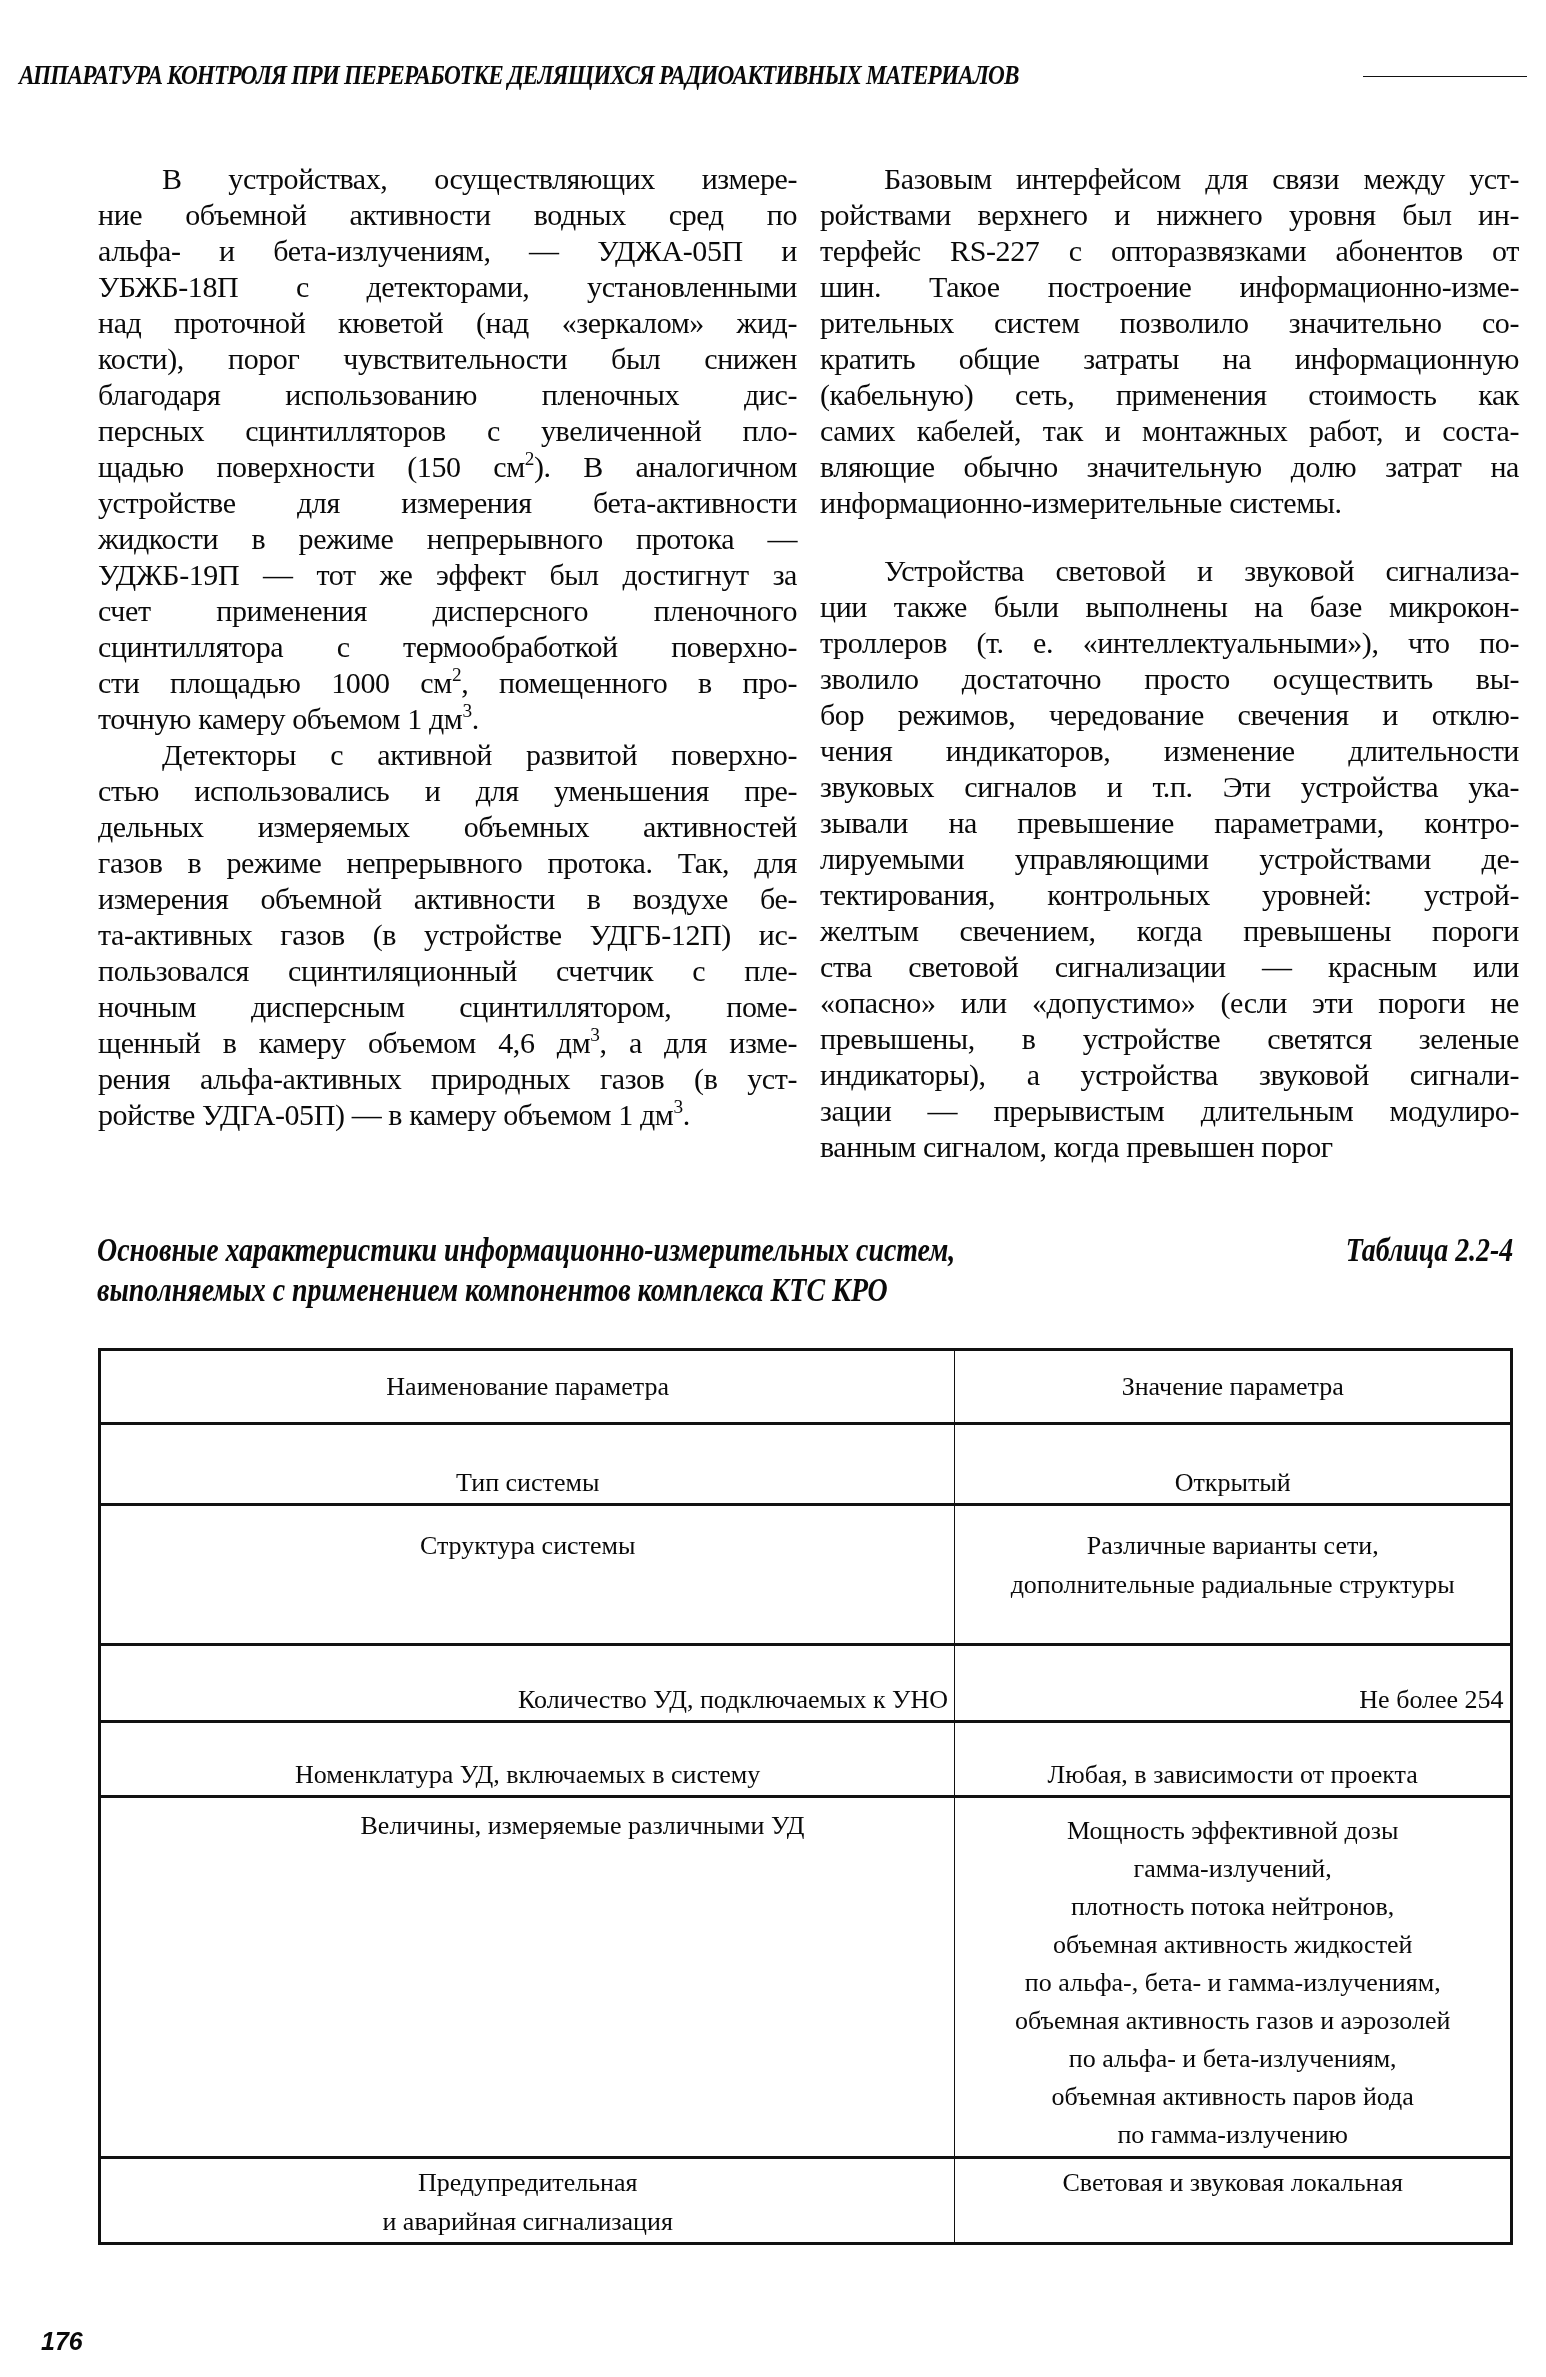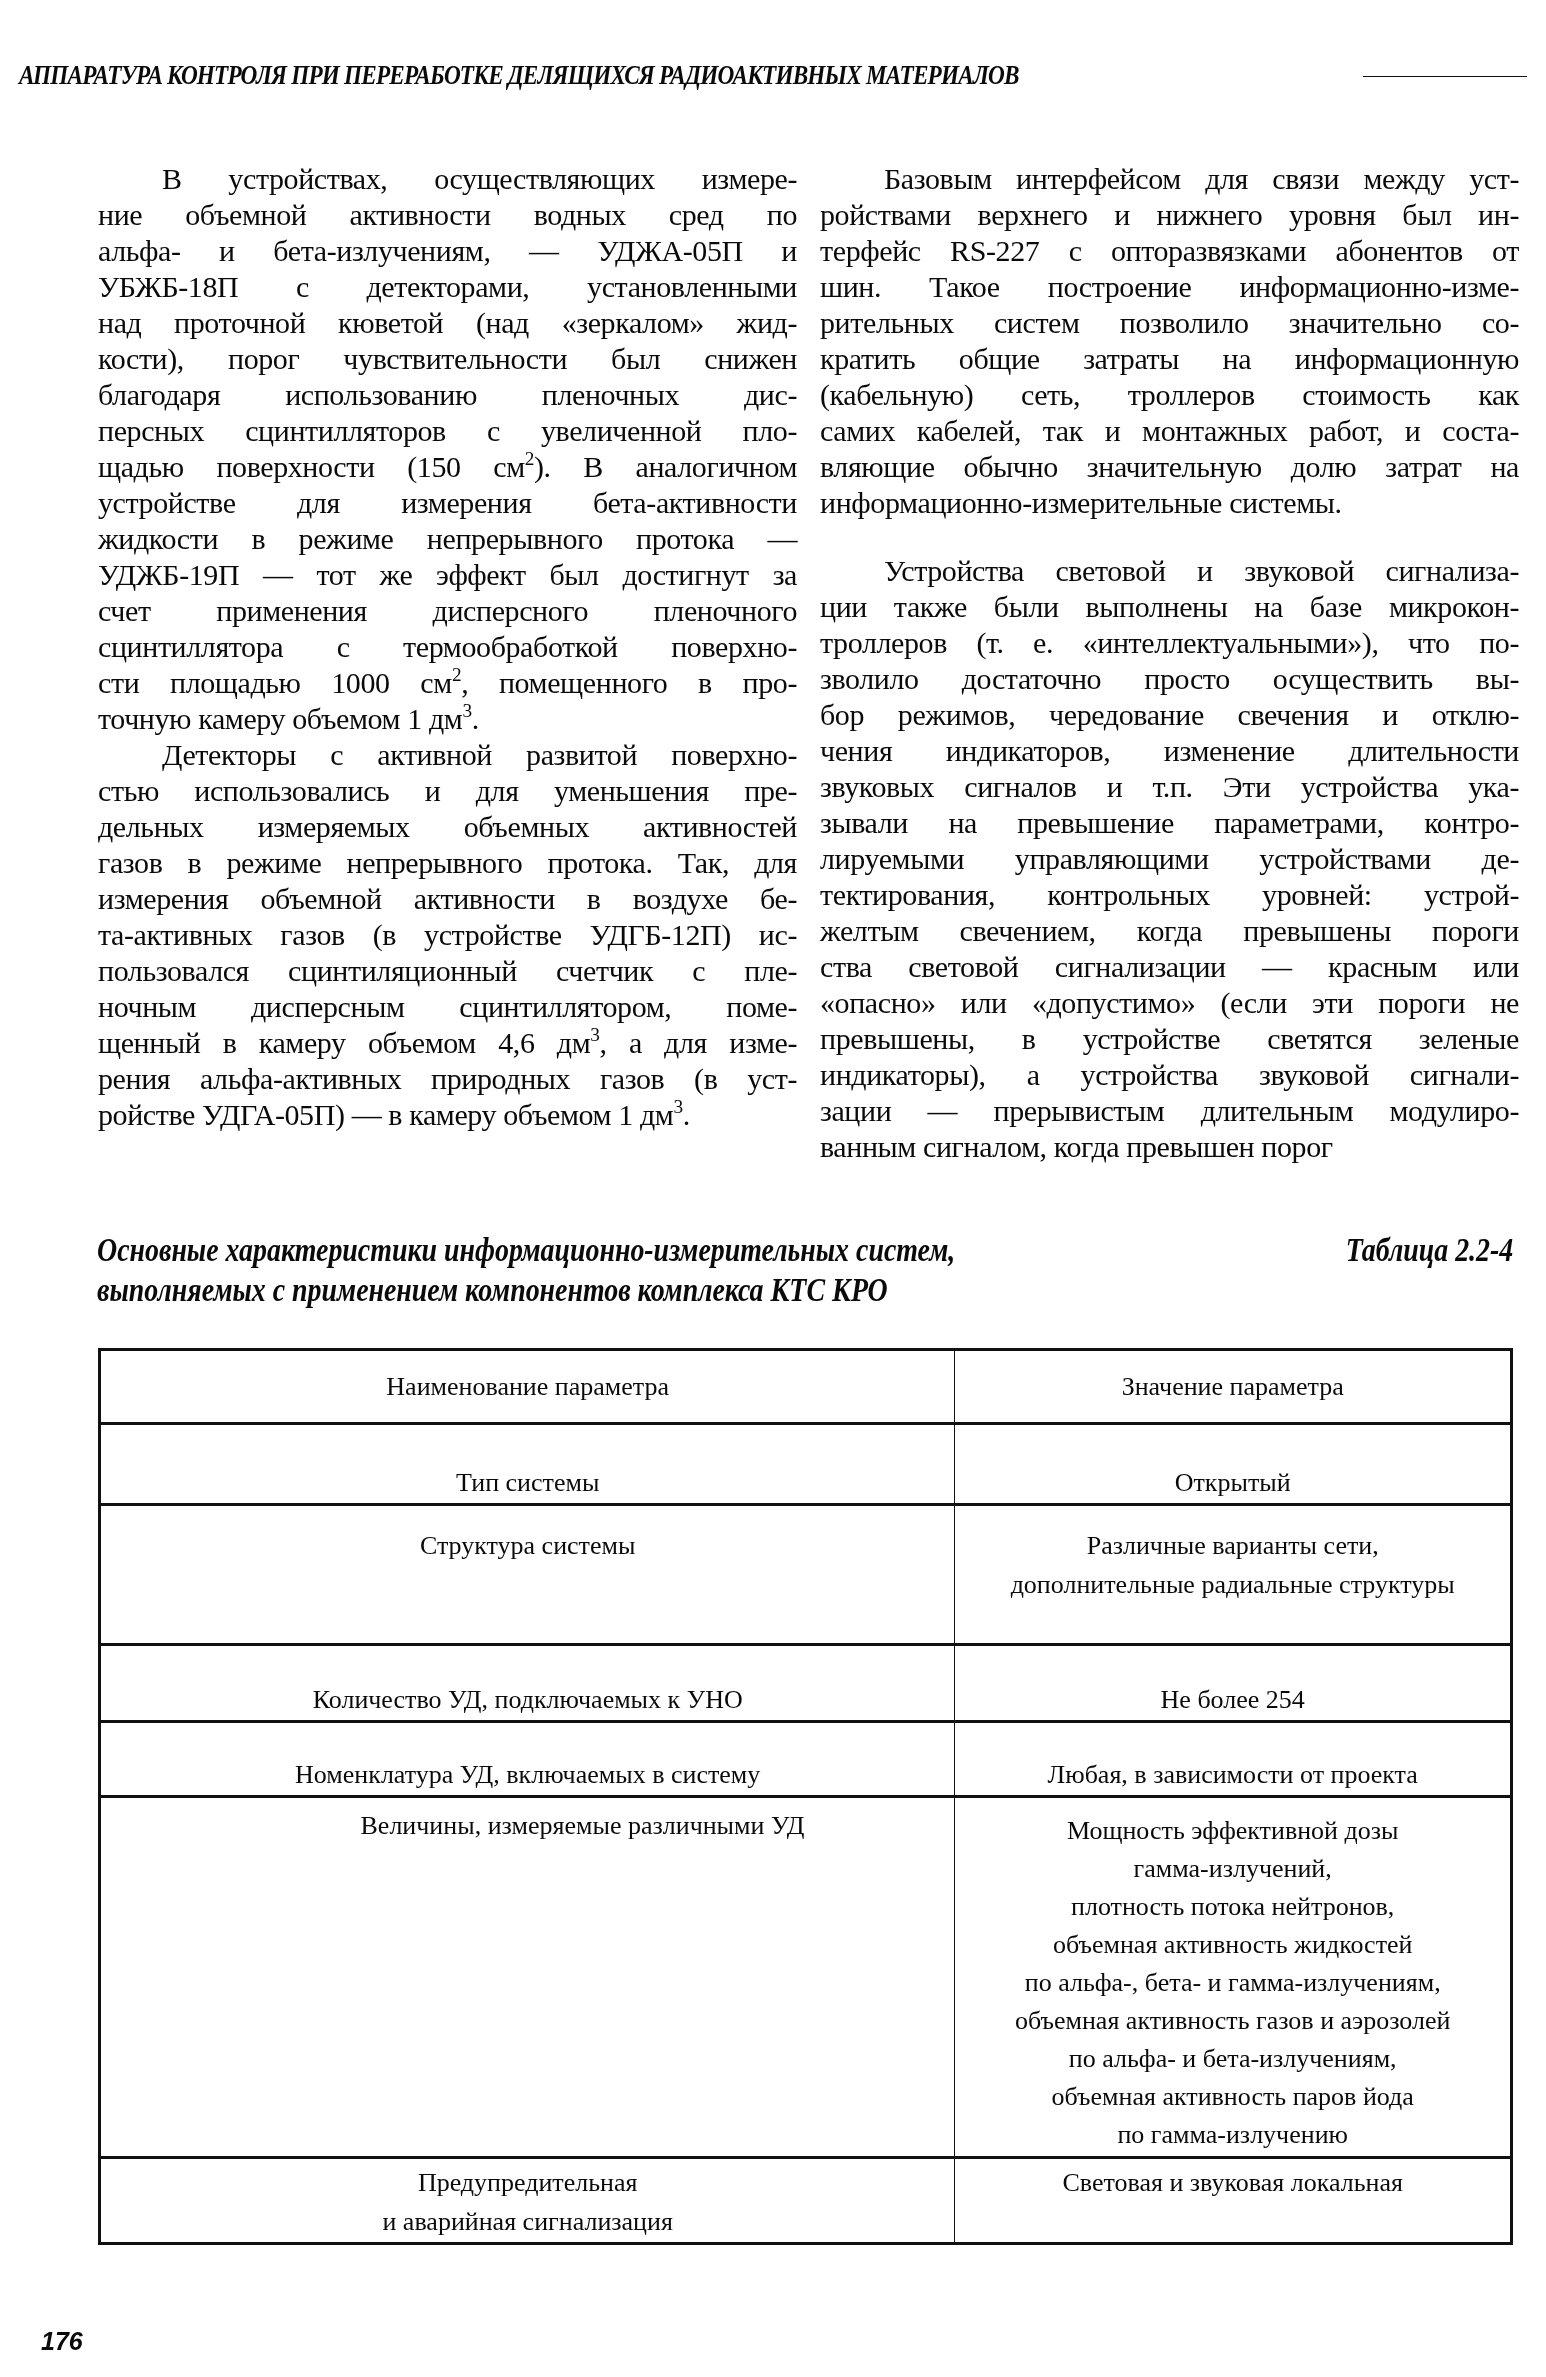--- a/index.html
+++ b/index.html
@@ -48,21 +48,21 @@
     border: 3.2px solid #111;
   }
   table.params td, table.params th {
     padding: 0 6.4px; text-align: center; font-weight: normal;
   }
   table.params th { height: 71px; vertical-align: middle; border-bottom: 3.2px solid #111; }
   table.params td { vertical-align: bottom; padding-bottom: 1.3px; border-bottom: 3.2px solid #111; }
   table.params td.c1, table.params th.c1 { width: 731px; border-right: 1.3px solid #111; }
   table.params tr.r-sys td { height: 77px; }
   table.params tr.r-struct td { height: 116px; }
-  table.params tr.r-count td { height: 73px; }
+  table.params tr.r-count td { height: 73px; text-align: right; }
   table.params tr.r-nomen td { height: 71px; }
   table.params tr.r-quant td { height: 302px; vertical-align: top; padding-top: 14px; }
   table.params tr.r-quant td.c1 { padding-top: 9px; }
   table.params tr.r-alarm td { height: 76px; vertical-align: top; padding-top: 4px; border-bottom: none; }
   table.params .cell-lines span { display: block; }
   table.params tr.r-quant .cell-lines span { line-height: 38px; }
 
   .page-number {
     position: absolute; left: 41px; top: 2327px;
     font-family: Liberation Sans, sans-serif; font-weight: bold; font-style: italic; font-size: 25px; text-align: right;
@@ -111,21 +111,21 @@
 </div>
 
 <div class="column right">
   <p style="text-indent: 0px;">
       <span class="line" style="text-indent: 64px;">Базовым интерфейсом для связи между уст-</span>
       <span class="line">ройствами верхнего и нижнего уровня был ин-</span>
       <span class="line">терфейс RS-227 с опторазвязками абонентов от</span>
       <span class="line">шин. Такое построение информационно-изме-</span>
       <span class="line">рительных систем позволило значительно со-</span>
       <span class="line">кратить общие затраты на информационную</span>
-      <span class="line">(кабельную) сеть, троллеров стоимость как</span>
+      <span class="line">(кабельную) сеть, применения стоимость как</span>
       <span class="line">самих кабелей, так и монтажных работ, и соста-</span>
       <span class="line">вляющие обычно значительную долю затрат на</span>
       <span class="line last">информационно-измерительные системы.</span>
     </p>
   <p style="text-indent: 0px; margin-top: 32px;">
       <span class="line" style="text-indent: 64px;">Устройства световой и звуковой сигнализа-</span>
       <span class="line">ции также были выполнены на базе микрокон-</span>
       <span class="line">троллеров (т. е. «интеллектуальными»), что по-</span>
       <span class="line">зволило достаточно просто осуществить вы-</span>
       <span class="line">бор режимов, чередование свечения и отклю-</span>

